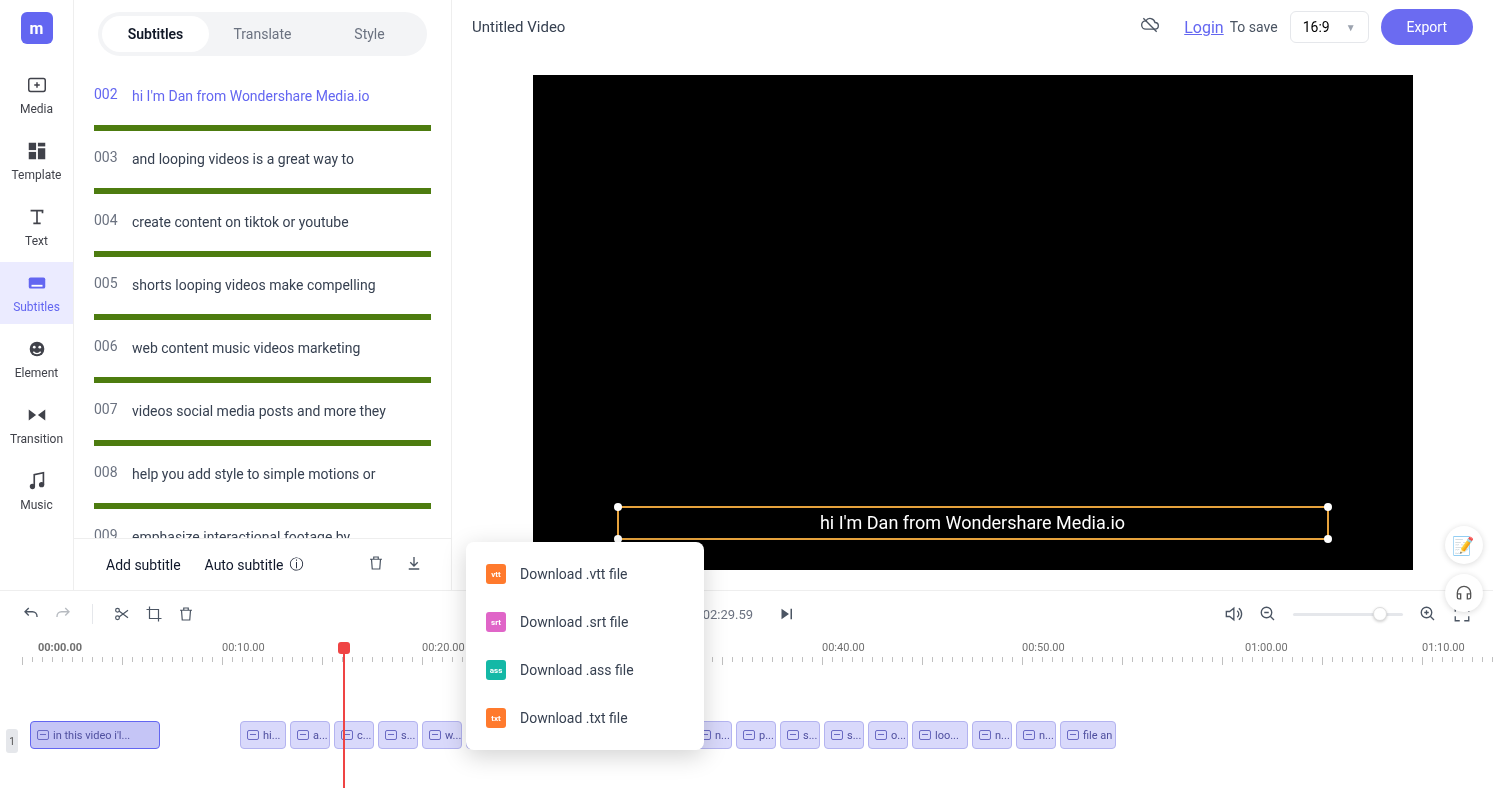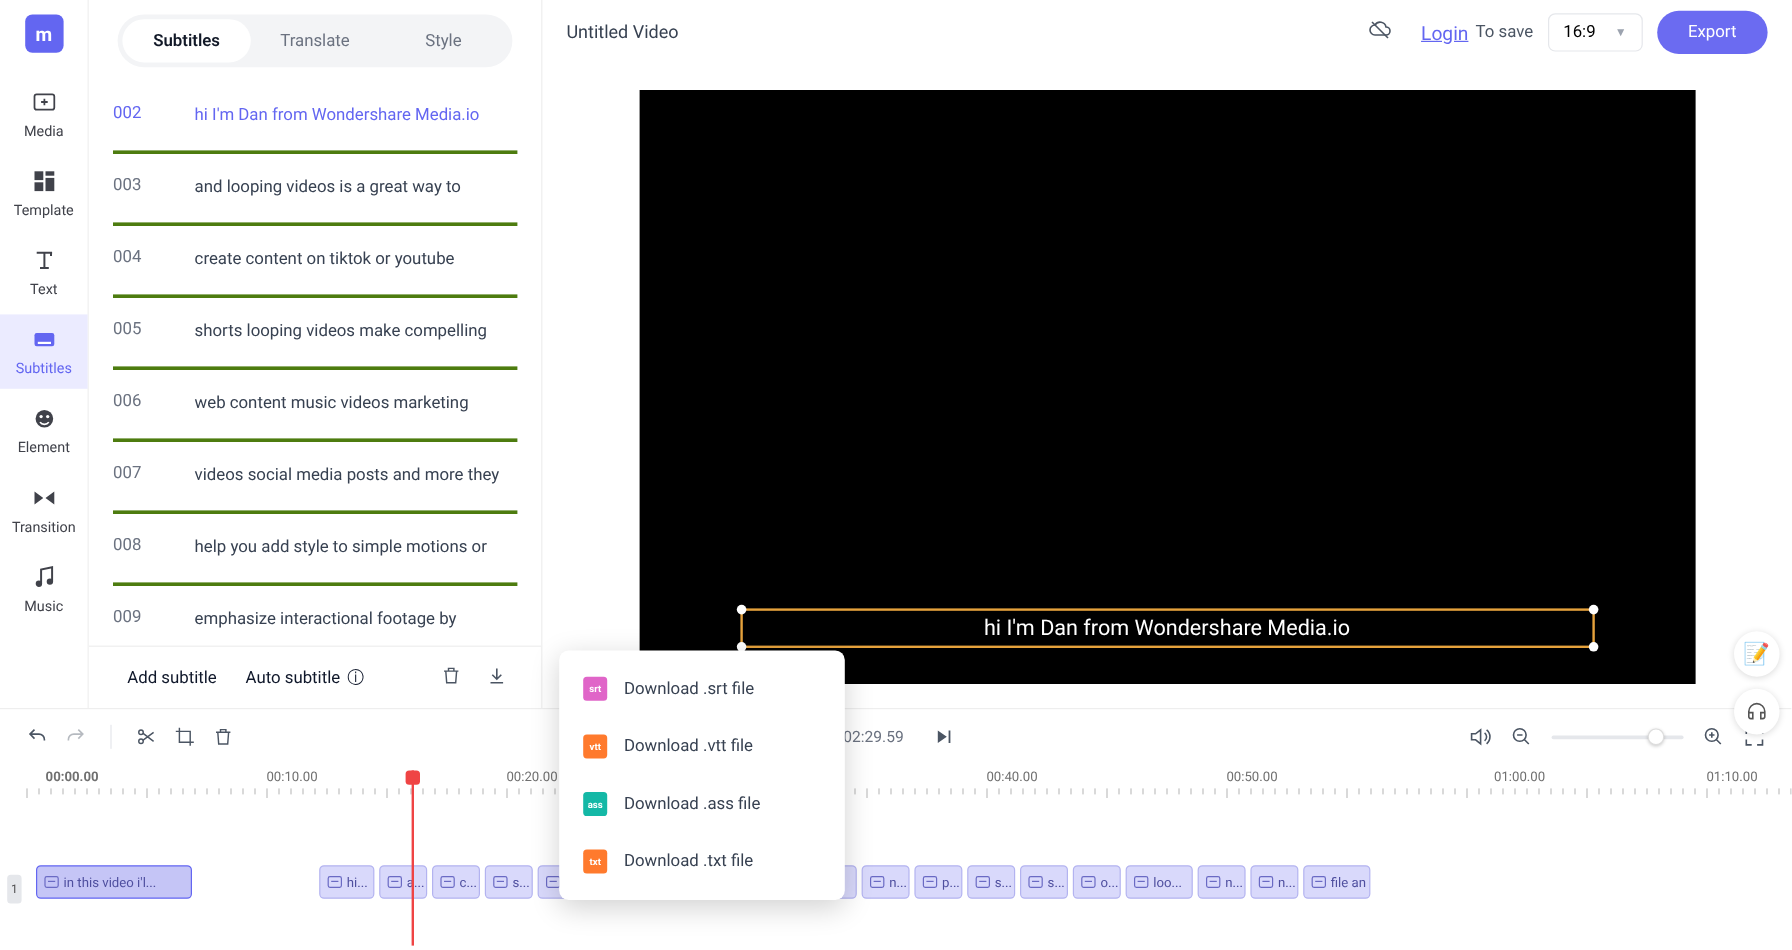--- a/index.html
+++ b/index.html
@@ -8,21 +8,21 @@
 .sidenav { width: 74px; background: #fff; border-right: 1px solid #eee; display: flex; flex-direction: column; align-items: center; padding-top: 12px; gap: 4px; }
 .logo { width: 32px; height: 32px; background: #6366f1; border-radius: 6px; display: flex; align-items: center; justify-content: center; color: #fff; font-weight: bold; font-size: 16px; margin-bottom: 16px; }
 .nav-item { display: flex; flex-direction: column; align-items: center; gap: 6px; padding: 10px 0; width: 100%; cursor: pointer; color: #40424a; font-size: 12px; }
 .nav-item.active { background: #ebebff; color: #6366f1; }
 .nav-icon { width: 22px; height: 22px; display: flex; align-items: center; justify-content: center; }
 .panel { width: 378px; background: #fff; border-right: 1px solid #eee; display: flex; flex-direction: column; }
 .tabs { margin: 12px 24px; background: #f3f4f6; border-radius: 24px; display: flex; padding: 4px; }
 .tab { flex: 1; text-align: center; padding: 10px 0; border-radius: 24px; font-size: 14px; color: #6b7280; cursor: pointer; }
 .tab.active { background: #fff; color: #111827; font-weight: 600; }
 .subtitle-list { flex: 1; overflow-y: auto; padding: 0 20px; }
-.subtitle-row { display: flex; padding: 18px 0; border-bottom: 3px solid #4d7c0f; gap: 38px; font-size: 14px; cursor: pointer; }
+.subtitle-row { display: flex; padding: 18px 0; border-bottom: 6px solid #4d7c0f; gap: 8px; font-size: 14px; cursor: pointer; }
 .subtitle-row .num { color: #6b7280; width: 30px; }
 .subtitle-row.selected .num, .subtitle-row.selected .txt { color: #6366f1; }
 .subtitle-row .txt { flex: 1; color: #374151; line-height: 1.5; }
 .panel-actions { display: flex; align-items: center; border-top: 1px solid #eee; padding: 0 20px; height: 52px; }
 .pa-btn { font-size: 14px; color: #0f172a; padding: 8px 12px; cursor: pointer; display: flex; align-items: center; gap: 6px; }
 .pa-icon { padding: 8px; cursor: pointer; color: #4b5563; margin-left: 4px; }
 .main { flex: 1; display: flex; flex-direction: column; position: relative; }
 .topbar { height: 54px; display: flex; align-items: center; padding: 0 20px; }
 .title { font-size: 15px; color: #374151; }
 .top-spacer { flex: 1; }
@@ -227,26 +227,26 @@
               <path d="M4 12a8 8 0 0116 0v5a2 2 0 01-2 2h-2v-6h4M4 12v5a2 2 0 002 2h2v-6H4"></path>
             </svg>
           </div>
       </div>
     </div>
   </div>
 </div>
 
 <div class="dropdown" id="ddmenu">
     <div class="dd-item">
+      <span class="dd-badge" style="background:#ff7a2d">vtt</span>
+      <span>Download .vtt file</span>
+    </div>
+    <div class="dd-item">
       <span class="dd-badge" style="background:#e065c8">srt</span>
       <span>Download .srt file</span>
-    </div>
-    <div class="dd-item">
-      <span class="dd-badge" style="background:#ff7a2d">vtt</span>
-      <span>Download .vtt file</span>
     </div>
     <div class="dd-item">
       <span class="dd-badge" style="background:#14b8a6">ass</span>
       <span>Download .ass file</span>
     </div>
     <div class="dd-item">
       <span class="dd-badge" style="background:#ff7a2d">txt</span>
       <span>Download .txt file</span>
     </div>
   </div>
@@ -474,21 +474,21 @@
       <div class="ruler-mark" style="left: 222px;">00:10.00</div>
       <div class="ruler-mark" style="left: 422px;">00:20.00</div>
       <div class="ruler-mark" style="left: 822px;">00:40.00</div>
       <div class="ruler-mark" style="left: 1022px;">00:50.00</div>
       <div class="ruler-mark" style="left: 1222px; padding-left: 23px;">01:00.00</div>
       <div class="ruler-mark" style="left: 1422px;">01:10.00</div>
     </div>
   <div class="tracks">
     <div class="track-label">1</div>
     <div class="clips" id="clips">
-        <div class="clip sel" style="width: 130px; margin-right: 102px; text-align: right;">
+        <div class="clip sel" style="width: 130px; margin-right: 76px; text-align: right;">
           <span class="clip-icon"></span>
           <span>in this video i'l...</span>
         </div>
         <div class="clip" style="width: 46px;">
           <span class="clip-icon"></span>
           <span>hi...</span>
         </div>
         <div class="clip" style="width: 40px;">
           <span class="clip-icon"></span>
           <span>a...</span>

